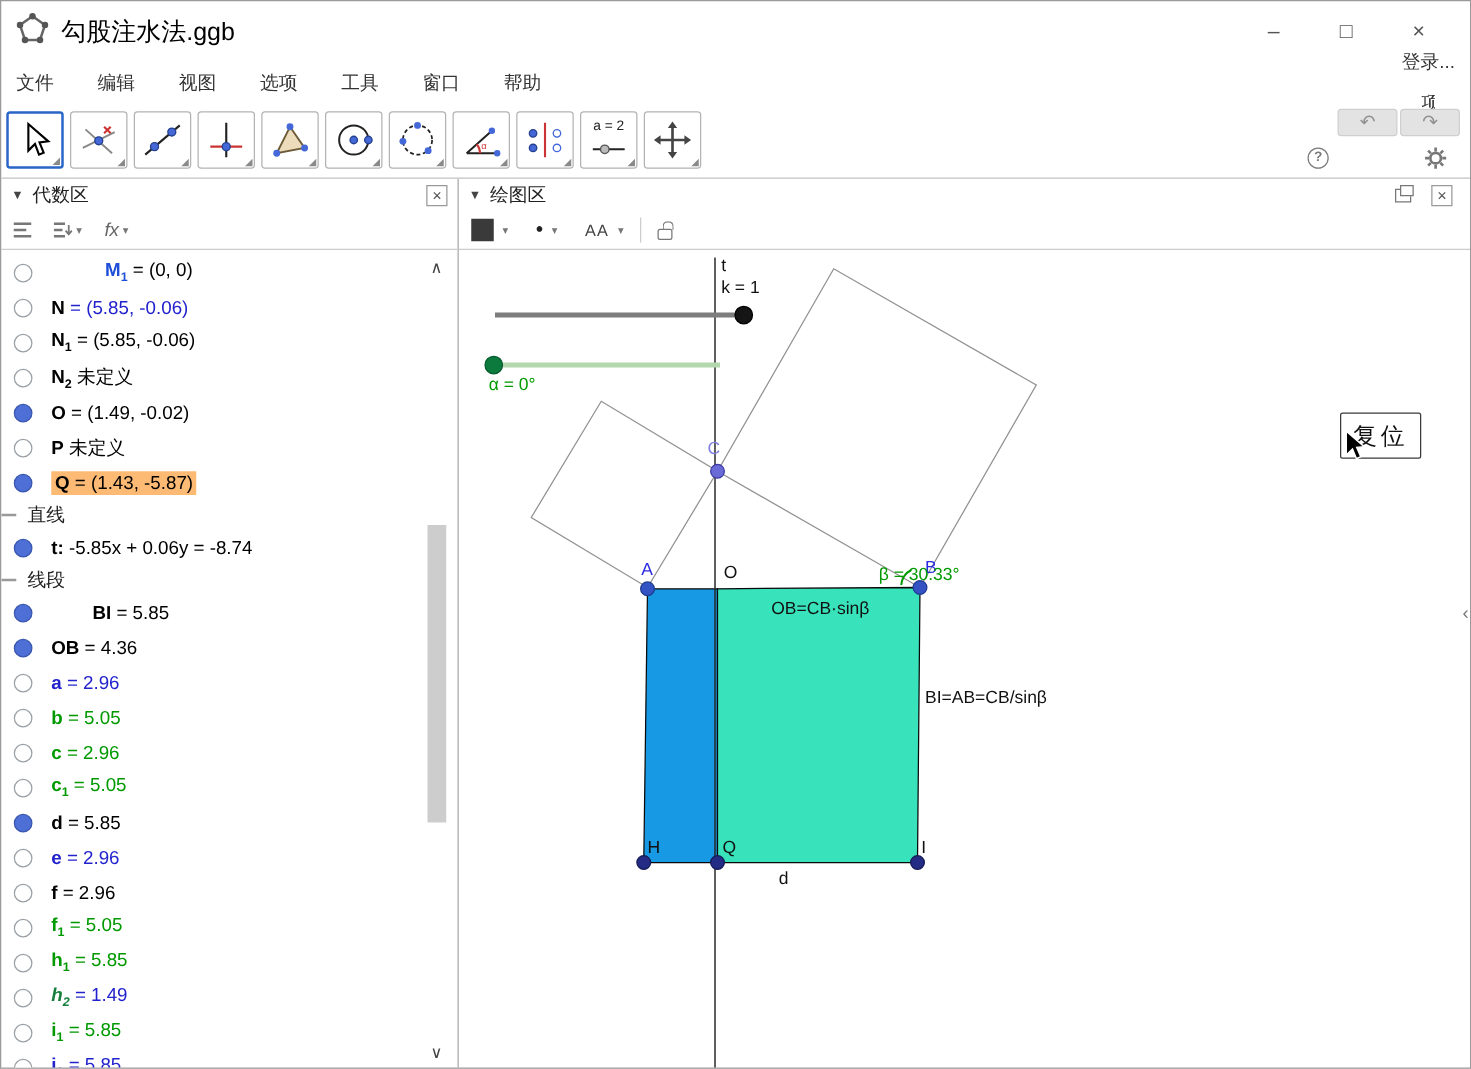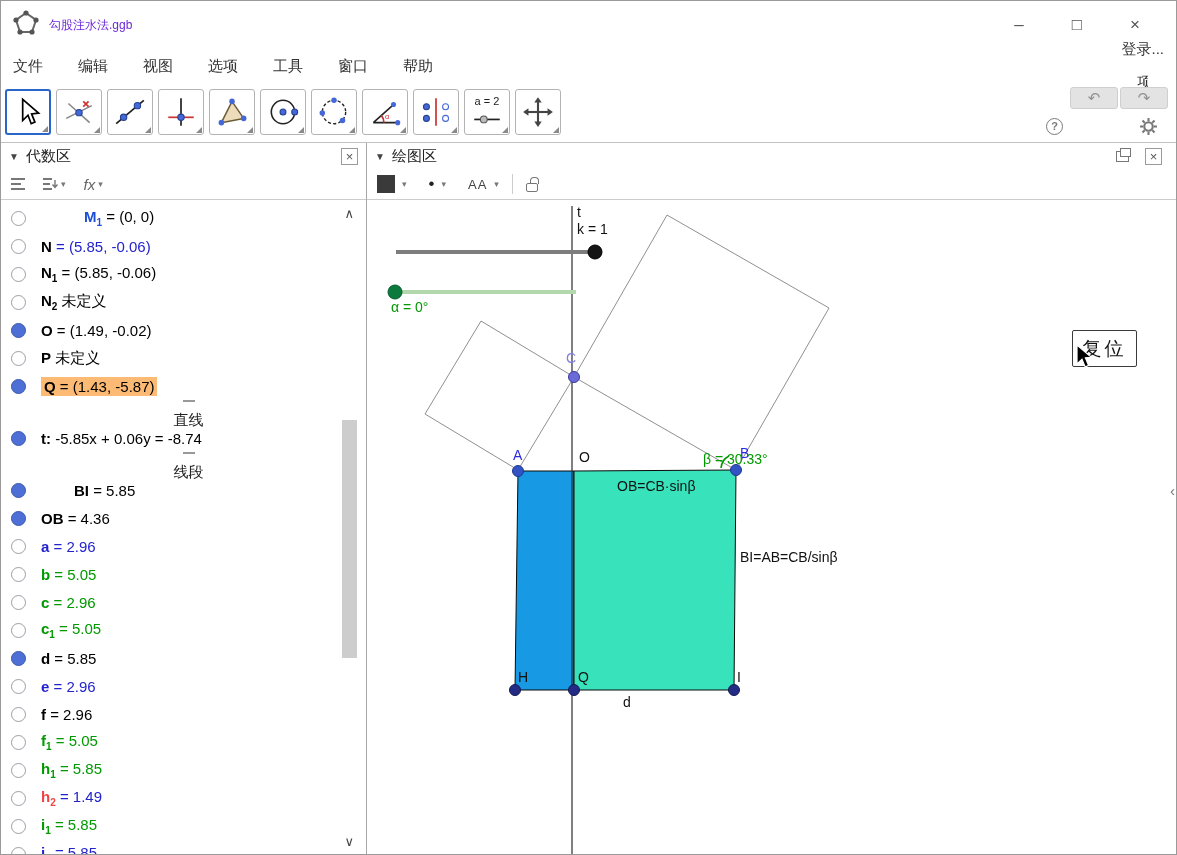--- a/index.html
+++ b/index.html
@@ -3,21 +3,21 @@
 <meta charset="utf-8">
 <style>
   * { margin:0; padding:0; box-sizing:border-box; }
   body { font-family:"Liberation Sans", sans-serif; background:#888; }
   .window { width:1177px; height:855px; background:#fff; position:relative; overflow:hidden;
             border:1px solid #9a9a9a; font-family:"Liberation Sans", sans-serif; }
 
   
   .titlebar { height:48px; display:flex; align-items:center; padding:0 12px; }
   .app-logo { margin-right:10px; }
-  .title-text { font-size:12px; color:#6d28d9; }
+  .title-text { font-size:20px; color:#000000; }
   .win-controls { margin-left:auto; display:flex; }
   .win-btn { width:58px; height:34px; display:flex; align-items:center; justify-content:center;
              font-size:17px; color:#555; cursor:default; }
 
   
   .menubar { height:34px; display:flex; align-items:center; padding:0 12px; gap:35px;
              font-size:15px; color:#333; }
   .menu-item { cursor:default; }
   .menu-right { margin-left:auto; display:flex; align-items:center; gap:14px;flex-direction:column; }
   .login { font-size:15px; color:#333; }
@@ -64,22 +64,22 @@
   .dd { font-size:9px; color:#777; }
 
   .alg-list { position:relative; flex:1; overflow:hidden; padding-top:4px; }
   .alg-row { height:28px; display:flex; align-items:center; padding-left:10px; font-size:15px; }
   .marble { width:15px; height:15px; border-radius:50%; margin-right:15px; flex:none; }
   .marble.filled { background:#4D6FD6; border:1.5px solid #3A57B0; }
   .marble.empty { background:#fff; border:1.5px solid #9aa0a6; }
   .alg-text b { font-weight:bold; }
   .alg-text sub { font-size:10px; }
   .alg-text.hl { background:#fdba74; padding:1px 3px; }
-  .alg-section { height:24px; display:flex; align-items:center; gap:9px; padding-left:10px;
-                 font-size:15px; color:#222;flex-direction:column; }
+  .alg-section { height:24px; display:flex; align-items:center; gap:9px; padding-left:0;
+                 font-size:15px; color:#222; }
   .sec-dash { width:12px; border-top:2px solid #999; }
   .alg-scroll-thumb { position:absolute; right:9px; top:220px; width:15px; height:238px; background:#cdcdcd; }
   .scroll-arrow { position:absolute; right:12px; color:#444; font-size:13px; }
   .scroll-up { top:6px; } .scroll-down { bottom:6px; }
 
   
   .graphics-panel { flex:1; display:flex; flex-direction:column; position:relative; }
   .gfx-header-right { margin-left:auto; display:flex; align-items:center; gap:16px; padding-right:6px; }
   .gfx-stylebar { height:31px; border-bottom:1px solid #ccc; display:flex; align-items:center;
                   gap:7px; padding:0 10px; color:#555; }
@@ -373,21 +373,21 @@
           <div class="alg-row">
             <span class="marble empty"></span>
             <span class="alg-text"><b style="color: rgb(0, 154, 0);">f<sub>1</sub></b><span style="color: rgb(0, 154, 0);">&nbsp;= 5.05</span></span>
           </div>
           <div class="alg-row">
             <span class="marble empty"></span>
             <span class="alg-text"><b style="color: rgb(0, 154, 0);">h<sub>1</sub></b><span style="color: rgb(0, 154, 0);">&nbsp;= 5.85</span></span>
           </div>
           <div class="alg-row">
             <span class="marble empty"></span>
-            <span class="alg-text"><b style="color: #ef4444;">h<sub>2</sub></b><span style="color: rgb(35, 35, 206);">&nbsp;= 1.49</span></span>
+            <span class="alg-text"><b style="color: #15803d; font-style: italic;">h<sub>2</sub></b><span style="color: rgb(35, 35, 206);">&nbsp;= 1.49</span></span>
           </div>
           <div class="alg-row">
             <span class="marble empty"></span>
             <span class="alg-text"><b style="color: rgb(0, 154, 0);">i<sub>1</sub></b><span style="color: rgb(0, 154, 0);">&nbsp;= 5.85</span></span>
           </div>
           <div class="alg-row">
             <span class="marble empty"></span>
             <span class="alg-text"><b style="color: rgb(35, 35, 206);">j<sub>1</sub></b><span style="color: rgb(35, 35, 206);">&nbsp;= 5.85</span></span>
           </div>
         </div>

